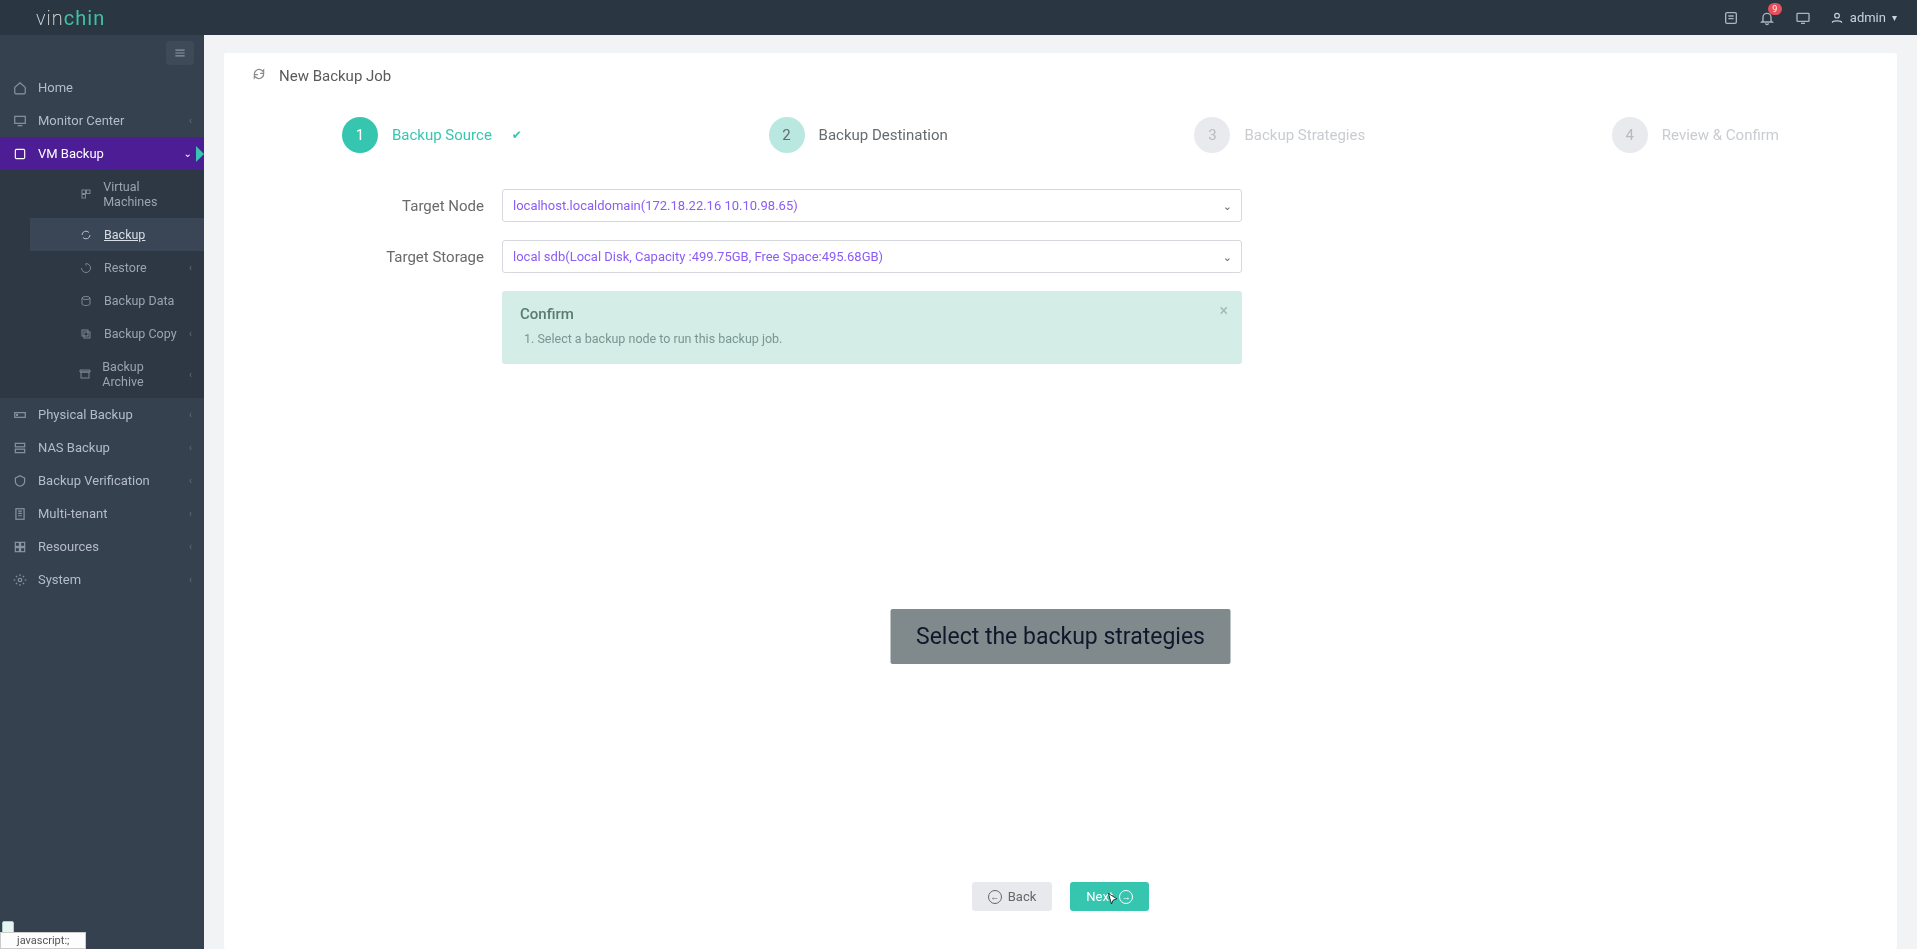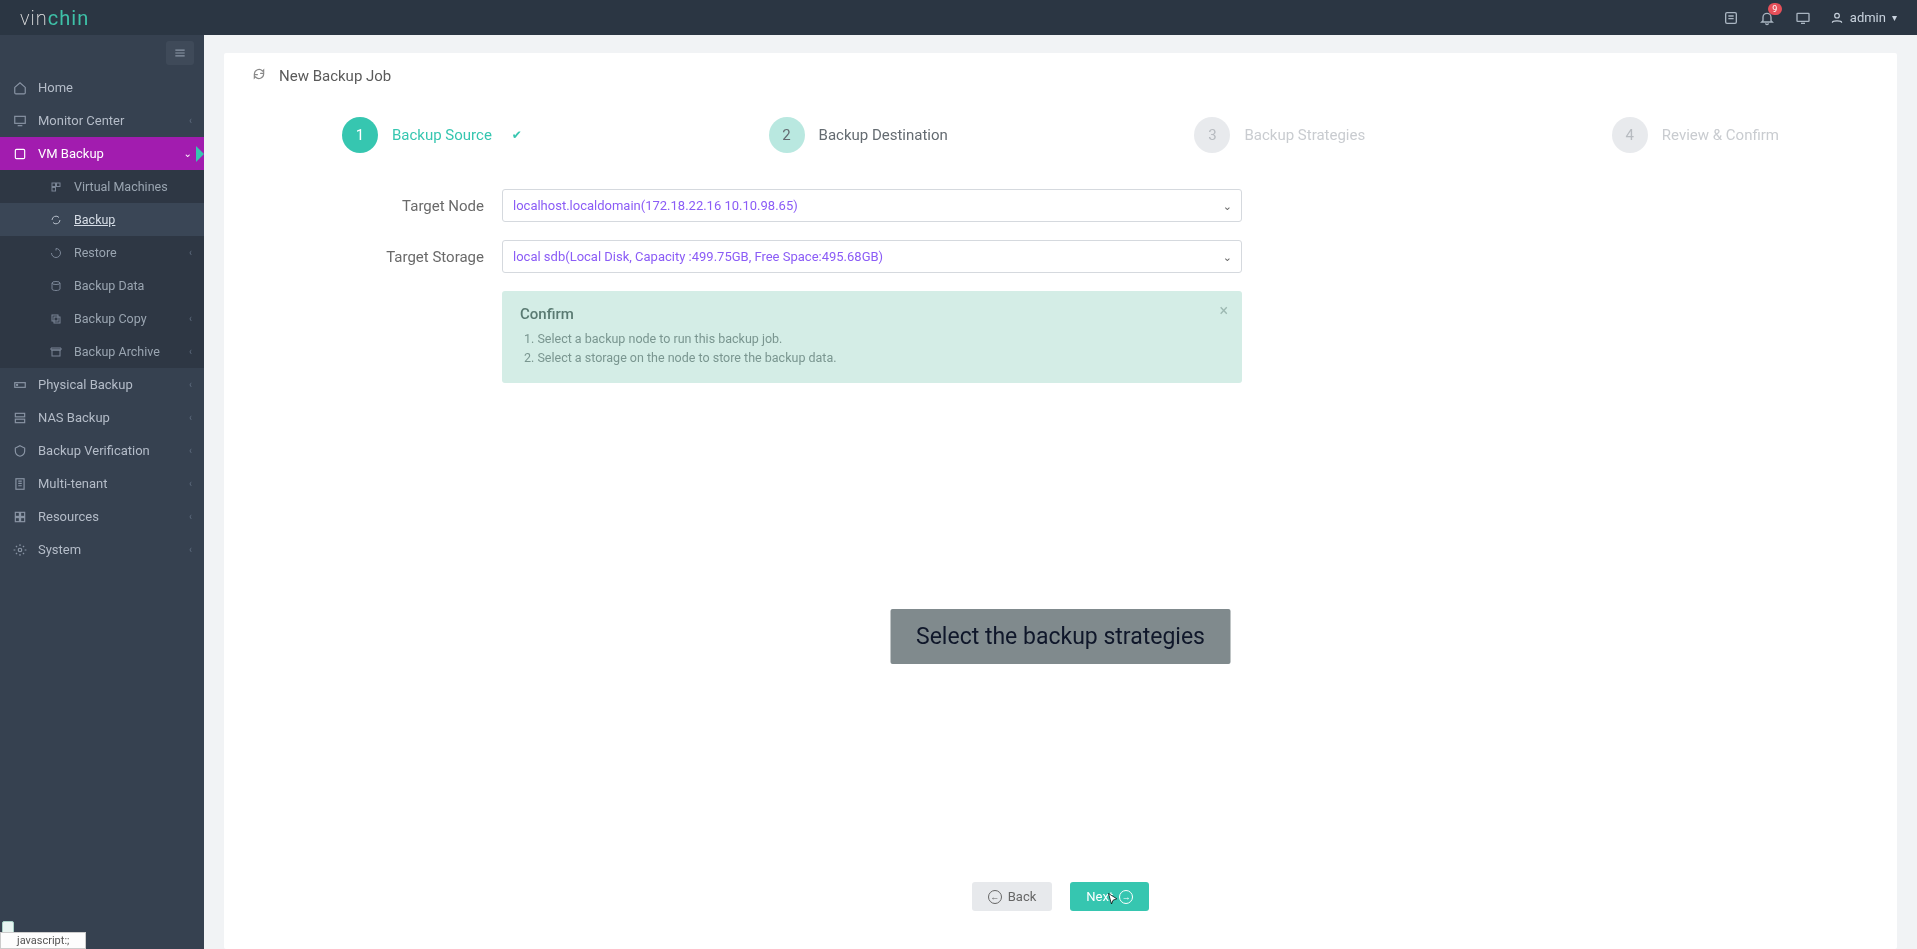--- a/index.html
+++ b/index.html
@@ -6,21 +6,21 @@
 body { background: #f5f5f5; overflow: hidden; }
 
 .topbar {
   height: 35px;
   background: #2b3643;
   display: flex;
   align-items: center;
   justify-content: space-between;
   padding: 0 20px;
 }
-.logo { display: flex; align-items: center; color: #fff; font-size: 20px; font-weight: 300; letter-spacing: 1px; }
+.logo { display: flex; align-items: center; color: #fff; font-size: 20px; font-weight: 300; letter-spacing: 1px; margin-left: 16px; }
 .logo span.thin { font-weight: 200; color: #e6e6e6; }
 .logo span.teal { color: #3ec1a8; font-weight: 400;}
 .topbar-right { display: flex; align-items: center; gap: 18px; color: #a9b5c1; }
 .topbar-icon { width: 18px; height: 18px; display: flex; align-items: center; justify-content: center; cursor: pointer; position: relative; }
 .badge-count { position: absolute; top: -6px; right: -6px; background: #e7505a; color: #fff; border-radius: 8px; font-size: 9px; padding: 1px 4px; min-width: 14px; text-align: center;}
 .user-area { display: flex; align-items: center; gap: 6px; font-size: 13px; color: #c9d3de; cursor: pointer;}
 
 .layout { display: flex; height: calc(100vh - 35px); }
 
 .sidebar {
@@ -28,27 +28,27 @@
   background: #364150;
   color: #b4bcc8;
   font-size: 13px;
   display: flex;
   flex-direction: column;
   overflow-y: auto;
 }
 .toggle-row { display: flex; justify-content: flex-end; padding: 6px 10px;}
 .toggle-btn { width: 28px; height: 24px; background: #3f4a59; border-radius: 3px; display: flex; align-items: center; justify-content: center; cursor: pointer;}
 .sidebar-item { display: flex; align-items: center; padding: 9px 12px; cursor: pointer; position: relative; gap: 10px; color: #b4bcc8;}
-.sidebar-item.active { background: #a21caf; color: #fff; }
+.sidebar-item.active { background: #4c1d95; color: #fff; }
 .sidebar-item.active::after {
   content: ''; position: absolute; right: -8px; top: 50%; transform: translateY(-50%);
   border: 8px solid transparent; border-left-color: #36c6b0;
 }
 .sidebar-sub { background: #2e3744; }
-.sidebar-sub .sidebar-item { padding-left: 48px; font-size: 12.5px; color: #9aa5b1;}
+.sidebar-sub .sidebar-item { padding-left: 48px; font-size: 12.5px; color: #9aa5b1; margin-left: 30px;}
 .sidebar-sub .sidebar-item.sub-active { background: #3a4656; color: #d6dde6; text-decoration: underline;}
 .expand-caret { margin-left: auto; font-size: 10px; color: #606d80;}
 .sidebar-icon { width: 16px; display: flex; justify-content: center; }
 
 .main { flex: 1; background: #f1f3f5; display: flex; flex-direction: column; padding: 18px 20px 0 20px;}
 .panel { background: #fff; flex: 1; border-radius: 2px; display: flex; flex-direction: column; padding: 14px 28px; position: relative;}
 .panel-title { display: flex; align-items: center; gap: 13px; font-size: 15px; color: #5a5a5a; padding-bottom: 12px;}
 .refresh-icon { width: 14px; height: 14px; }
 
 .wizard-steps { display: flex; justify-content: space-between; padding: 20px 90px 36px 90px; }
@@ -339,21 +339,20 @@
             </select>
             <span class="select-arrow">⌄</span>
           </div>
         </div>
 
         <div class="notice-box">
           <span class="notice-close">×</span>
           <div class="notice-title">Confirm</div>
           <ul class="notice-list">
             <li>1. Select a backup node to run this backup job.</li>
-            <li>2. Select a storage on the node to store the backup data.</li>
           </ul>
         </div>
       </div>
 
       <div class="overlay-tip">Select the backup strategies</div>
 
       <div style="flex:1"></div>
       <div class="footer-buttons">
         <button class="btn btn-back">
           <span class="btn-icon-circle">←</span>

